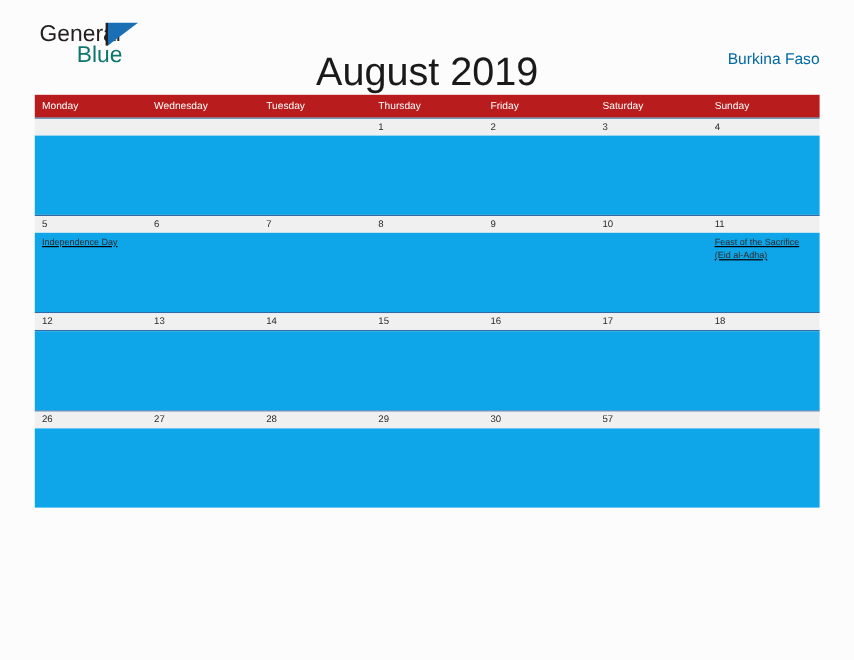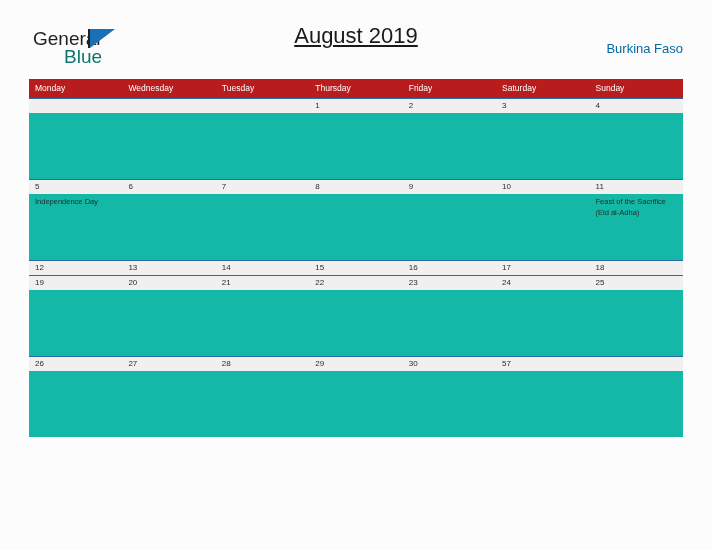--- a/index.html
+++ b/index.html
@@ -23,21 +23,21 @@
   
   .topbar {
     position: relative;
     height: 56px;
     padding: 0 29px;
     box-sizing: border-box;
   }
   .logo {
     position: absolute;
     left: 33px;
-    top: 28px;
+    top: 18px;
     width: 130px;
     height: 42px;
   }
   .logo-general {
     position: absolute;
     left: 0;
     top: 0;
     font-size: 19px;
     color: #231f20;
     letter-spacing: 0px;
@@ -66,28 +66,27 @@
     top: 1px;
     width: 2px;
     height: 19px;
     background: #231f20;
   }
 
   .cal-title {
     position: absolute;
     left: 0;
     right: 0;
-    top: 20px;
+    top: 44px;
     text-align: center;
-    font-size: 22px;
+    font-size: 33px;
     color: #1a1a1a;
     font-weight: normal;
     line-height: 32px;
     margin: 0;
-    text-decoration: underline;
   }
   .cal-country {
     position: absolute;
     right: 29px;
     top: 41px;
     font-size: 13px;
     color: #0369a1;
     line-height: 16px;
     text-align: right;
   }
@@ -128,22 +127,23 @@
   .daynum {
     flex: 1 1 0;
     font-size: 8px;
     line-height: 14px;
     color: #2b2b2b;
     padding-left: 6px;
     box-sizing: border-box;
   }
   .week-events {
     display: flex;
-    background: #14b8a6;
+    background: #0ea5e9;
     min-height: 66px;
+    text-decoration: underline;
   }
   .evcell {
     flex: 1 1 0;
     padding: 2px 8px 2px 6px;
     box-sizing: border-box;
   }
   .evtext {
     font-size: 7.5px;
     line-height: 11px;
     color: #2b2b2b;
@@ -259,29 +259,20 @@
         <div class="daynum">13</div>
         <div class="daynum">14</div>
         <div class="daynum">15</div>
         <div class="daynum">16</div>
         <div class="daynum">17</div>
         <div class="daynum">18</div>
       </div>
     </div>
 
     <div class="week">
-      <div class="week-dates">
-        <div class="daynum">19</div>
-        <div class="daynum">20</div>
-        <div class="daynum">21</div>
-        <div class="daynum">22</div>
-        <div class="daynum">23</div>
-        <div class="daynum">24</div>
-        <div class="daynum">25</div>
-      </div>
       <div class="week-events">
         <div class="evcell">
             <div class="evtext"></div>
           </div>
         <div class="evcell">
             <div class="evtext"></div>
           </div>
         <div class="evcell">
             <div class="evtext"></div>
           </div>

